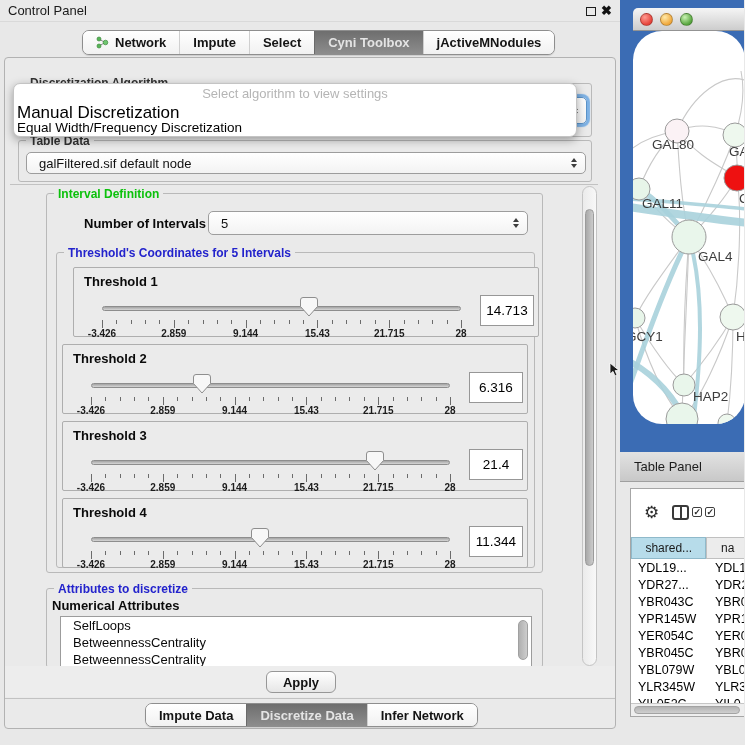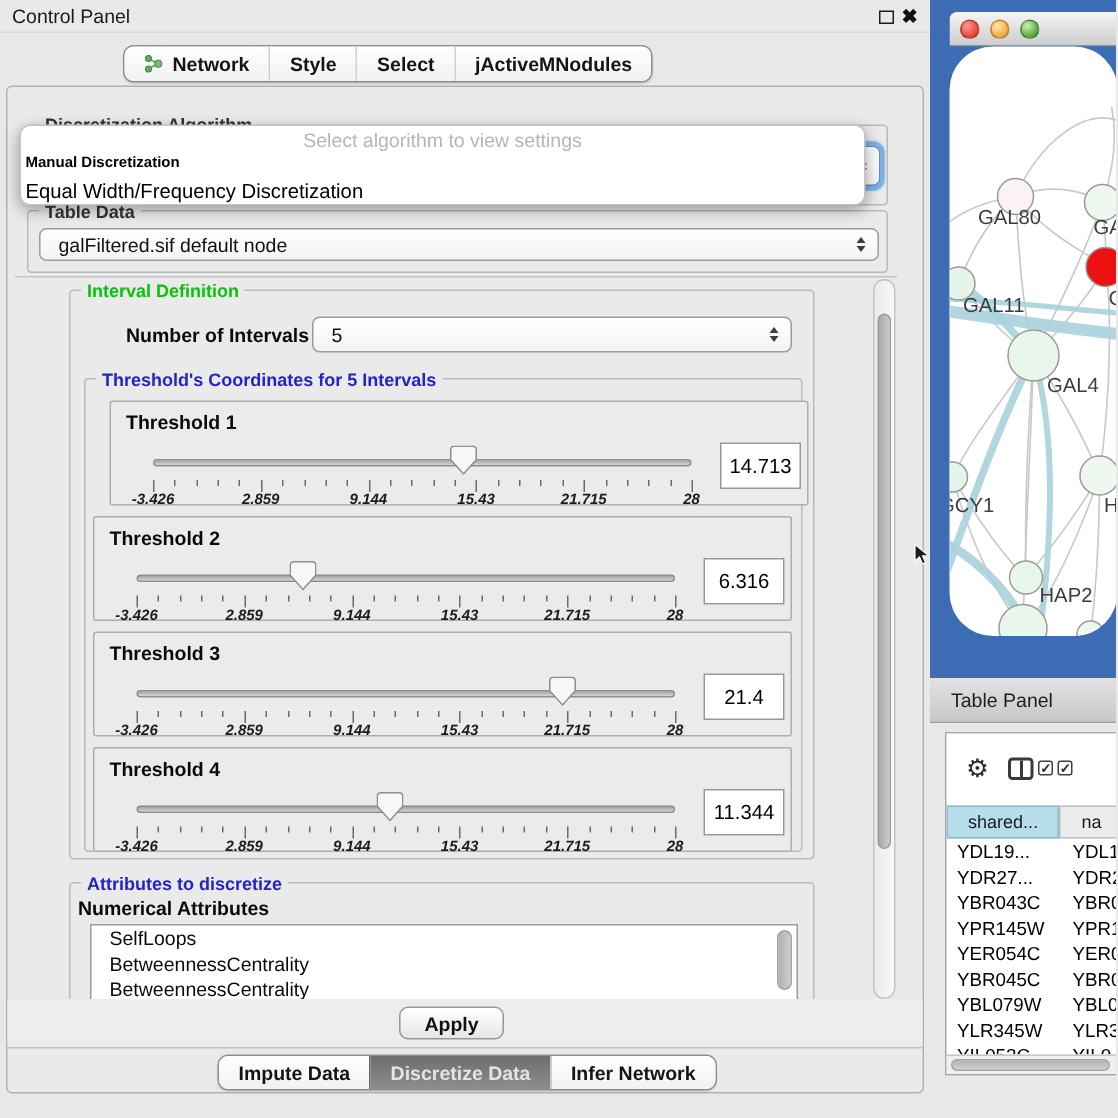--- a/index.html
+++ b/index.html
@@ -47,34 +47,34 @@
     border-right:3.5px solid transparent; border-bottom:4.5px solid #3d3d3d; }
   .stepper .down { width:0; height:0; border-left:3.5px solid transparent;
     border-right:3.5px solid transparent; border-top:4.5px solid #3d3d3d; }
 
   
   .alg-popup { left:13px; top:83px; width:564px; height:54px; background:#fff;
     border:1px solid #c4c4c4; border-radius:7px; box-shadow:0 3px 10px rgba(0,0,0,.35);
     z-index:10; }
   .alg-hint { position:absolute; top:2px; left:0; right:0; text-align:center;
     font-size:13px; color:#b5b5b5; }
-  .alg-opt1 { position:absolute; top:19px; left:3px; font-size:10px; font-weight:bold; color:#000; }
+  .alg-opt1 { position:absolute; top:19px; left:3px; font-size:17px; font-weight:normal; color:#000; }
   .alg-opt2 { position:absolute; top:36px; left:3px; font-size:13.5px; color:#000; }
 
   
   .thr-box { position:absolute; left:62px; width:466px; height:70px;
     border:1px solid #aeaeae; background:#ebebeb; border-radius:2px; }
   .thr-label { position:absolute; left:10px; top:6px; font-size:13px; font-weight:bold; color:#0a0a0a; }
   .slider-track { position:absolute; left:28px; top:38px; width:359px; height:5px;
     background:linear-gradient(#a3a3a3,#d6d6d6); border:1px solid #8d8d8d; border-radius:3px; }
   .slider-thumb { position:absolute; top:29px; width:18px; height:20px; }
   .tick { position:absolute; top:52px; width:1px; height:4px; background:#6b6b6b; }
   .tick.major { height:8px; }
   .tick-label { position:absolute; top:60px; transform:translateX(-50%);
-    font-size:10px; font-weight:bold; color:#1c1c1c; white-space:nowrap;font-style:italic; }
+    font-size:10px; font-weight:bold; color:#1c1c1c; white-space:nowrap; }
   .value-box { position:absolute; left:406px; top:27px; width:54px; height:31px;
     background:#fff; border:1px solid #979797; display:flex; align-items:center;
     justify-content:center; font-size:13.5px; color:#000; }
 
   
   .attr-list { left:60px; top:616px; width:472px; height:52px; background:#fff;
     border:1px solid #9c9c9c; overflow:hidden; z-index:1; }
   .attr-item { font-size:13px; color:#0a0a0a; padding-left:12px; height:17px; line-height:17px; }
   .list-scroll-thumb { position:absolute; right:3px; top:3px; width:10px; height:40px;
     background:linear-gradient(to right,#b0b0b0,#cdcdcd); border-radius:5px; border:1px solid #a0a0a0; }
@@ -153,24 +153,27 @@
             <line x1="3" y1="3" x2="9" y2="6.5" stroke="#8a8a8a" stroke-width="1"></line>
             <line x1="3" y1="10" x2="9" y2="6.5" stroke="#8a8a8a" stroke-width="1"></line>
             <circle cx="3" cy="3" r="2" fill="#57b557" stroke="#3e8a3e" stroke-width=".7"></circle>
             <circle cx="3" cy="10" r="2" fill="#57b557" stroke="#3e8a3e" stroke-width=".7"></circle>
             <circle cx="9.5" cy="6.5" r="2.3" fill="#6fc66f" stroke="#3e8a3e" stroke-width=".7"></circle>
           </svg>
         </span>
         <span>Network</span>
       </div>
       <div class="tab">
-        <span>Style</span>
+        <span>Impute</span>
       </div>
       <div class="tab">
         <span>Select</span>
+      </div>
+      <div class="tab selected">
+        <span>Cyni Toolbox</span>
       </div>
       <div class="tab">
         <span>jActiveMNodules</span>
       </div>
     </div>
 
     <div class="abs cp-outer"></div>
 
     <div class="group" style="left:18px; top:83px; width:574px; height:54px;"></div>
     <div class="group-label abs" style="left:26px; top:76px; z-index:6;">Discretization Algorithm</div>

